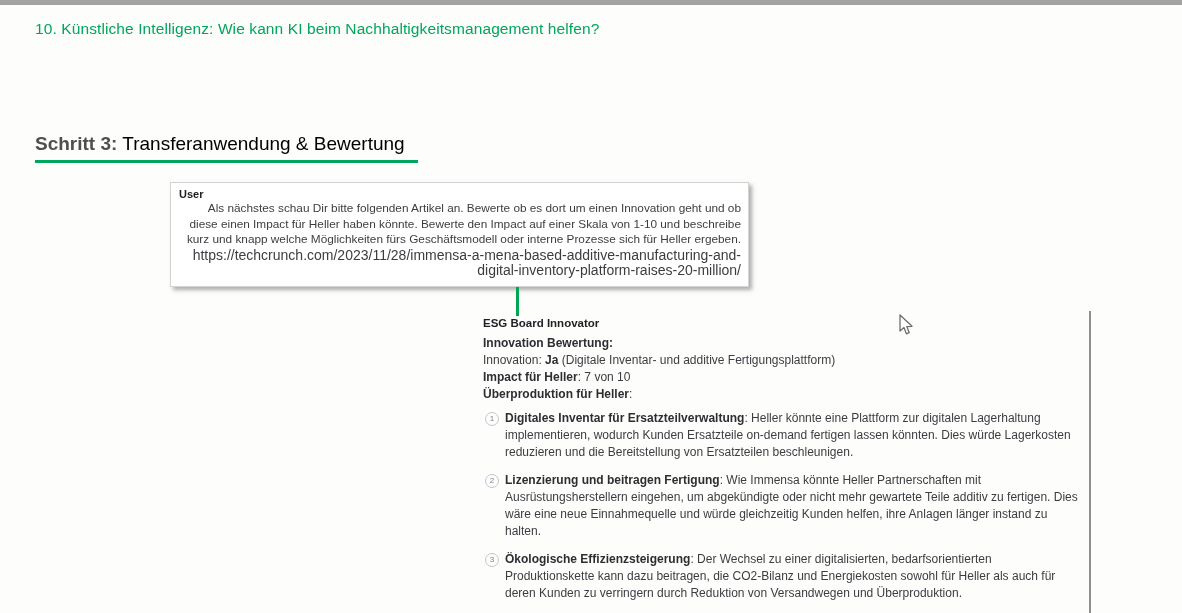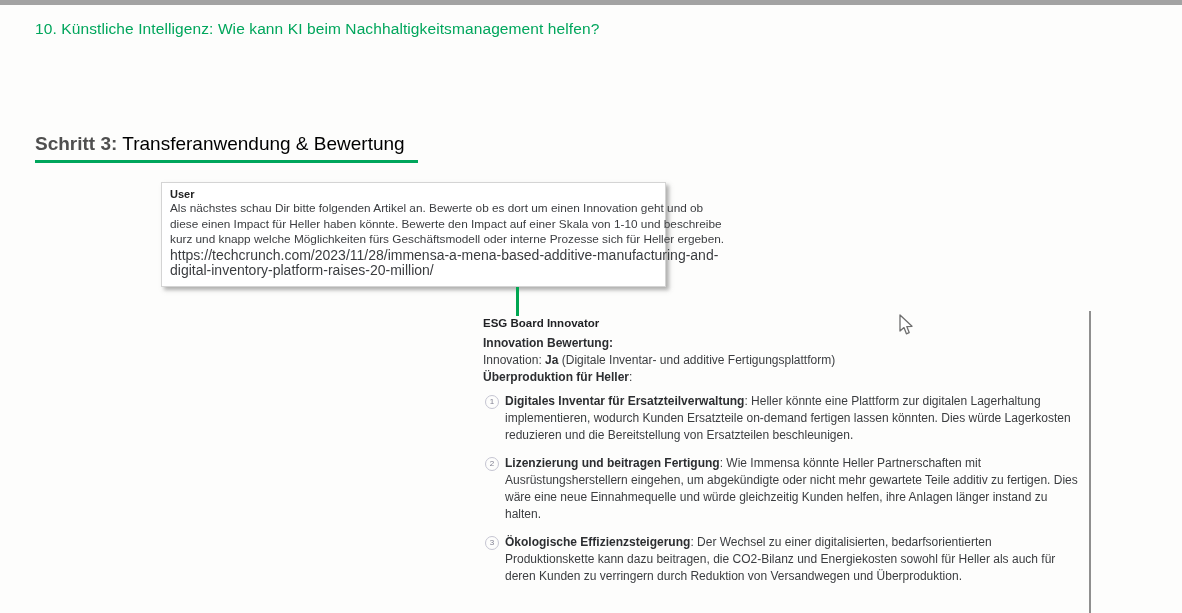--- a/index.html
+++ b/index.html
@@ -26,28 +26,28 @@
     position:absolute;left:35px;top:133px;width:700px;font-size:19px;
   }
   .step-heading .step-label{font-weight:bold;color:#4f4f4f;}
   .step-heading .step-rest{color:#000000;}
   .step-underline{
     position:absolute;left:35px;top:160px;width:383px;height:3px;background:#00a65c;
   }
 
   
   .user-card{
-    position:absolute;left:161px;top:182px;width:505px;height:105px;
+    position:absolute;left:170px;top:182px;width:579px;height:105px;
     background:#ffffff;border:1px solid #d4d4d4;
     box-shadow:3px 3px 4px rgba(110,110,110,.55);
     box-sizing:border-box;
     padding:4px 8px;
   }
   .user-role{font-size:11px;font-weight:bold;color:#212121;line-height:14px;}
-  .user-msg{font-size:11.8px;color:#3b3d40;line-height:15.6px;width:562px;}
+  .user-msg{font-size:11.8px;color:#3b3d40;line-height:15.6px;width:562px;text-align:right;}
   .user-link{display:block;font-size:14px;color:#3b3d40;line-height:15.6px;overflow-wrap:anywhere;text-decoration:none;}
 
   
   .connector{position:absolute;left:516px;top:287px;width:3px;height:29px;background:#00a651;}
 
   
   .response{position:absolute;left:483px;top:316px;width:600px;color:#3b3d40;}
   .assistant-role{font-size:11.5px;font-weight:bold;color:#1f2023;line-height:14px;margin-bottom:5px;}
   .resp-line{font-size:12px;line-height:17px;}
   .bold{font-weight:bold;color:#2c2e31;}
@@ -92,20 +92,23 @@
 
   <div class="response">
     <div class="assistant-role">ESG Board Innovator</div>
 
     <div class="resp-line bold">Innovation Bewertung:</div>
 
     <div class="resp-line">
       <span>Innovation: </span><span class="bold">Ja</span><span> (Digitale Inventar- und additive Fertigungsplattform)</span>
     </div>
 
+    <div class="resp-line">
+      <span class="bold">Impact für Heller</span><span>: 7 von 10</span>
+    </div>
 
     <div class="resp-line">
       <span class="bold">Überproduktion für Heller</span><span>:</span>
     </div>
 
     <ol class="resp-list">
       <li class="resp-item">
         <span class="num-badge">1</span>
         <span class="item-text"><span class="bold">Digitales Inventar für Ersatzteilverwaltung</span><span>: Heller könnte eine Plattform zur digitalen Lagerhaltung implementieren, wodurch Kunden Ersatzteile on-demand fertigen lassen könnten. Dies würde Lagerkosten reduzieren und die Bereitstellung von Ersatzteilen beschleunigen.</span></span>
       </li>

